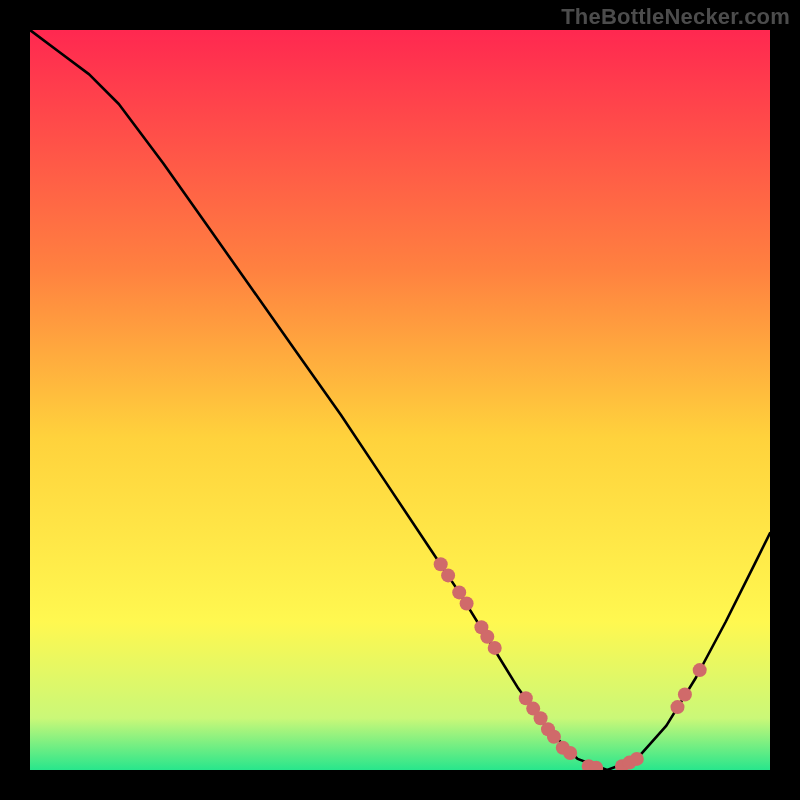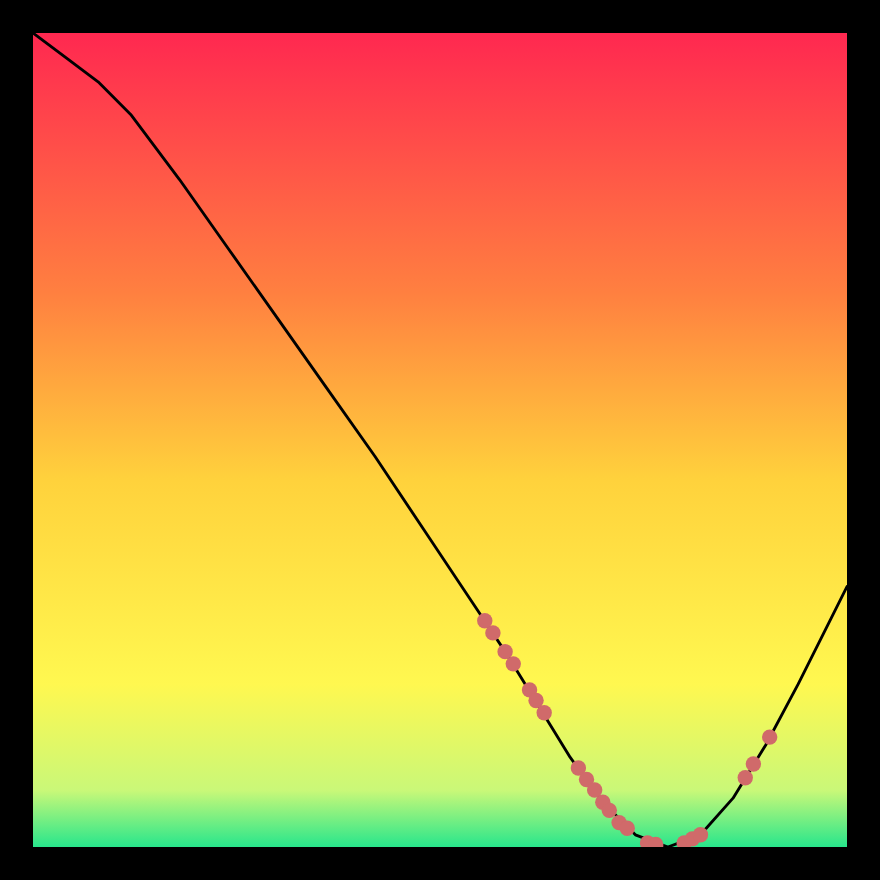--- a/index.html
+++ b/index.html
@@ -40,20 +40,21 @@
     font-weight: 600;
     letter-spacing: 0.2px;
     font-family: Arial, Helvetica, sans-serif;
   }
 </style>
 </head>
 <body>
 
 <div class="frame">
 
+  <div class="watermark">TheBottleNecker.com</div>
 
   <div class="plot-area">
     <svg class="chart" viewBox="0 0 740 740" preserveAspectRatio="none">
       <defs>
         <linearGradient id="bg-grad" x1="0" y1="0" x2="0" y2="1">
           <stop id="g0" offset="0%" stop-color="#ff2850"></stop>
           <stop id="g1" offset="32%" stop-color="#ff8040"></stop>
           <stop id="g2" offset="55%" stop-color="#ffd23c"></stop>
           <stop id="g3" offset="80%" stop-color="#fff850"></stop>
           <stop id="g4" offset="93%" stop-color="#caf878"></stop>

